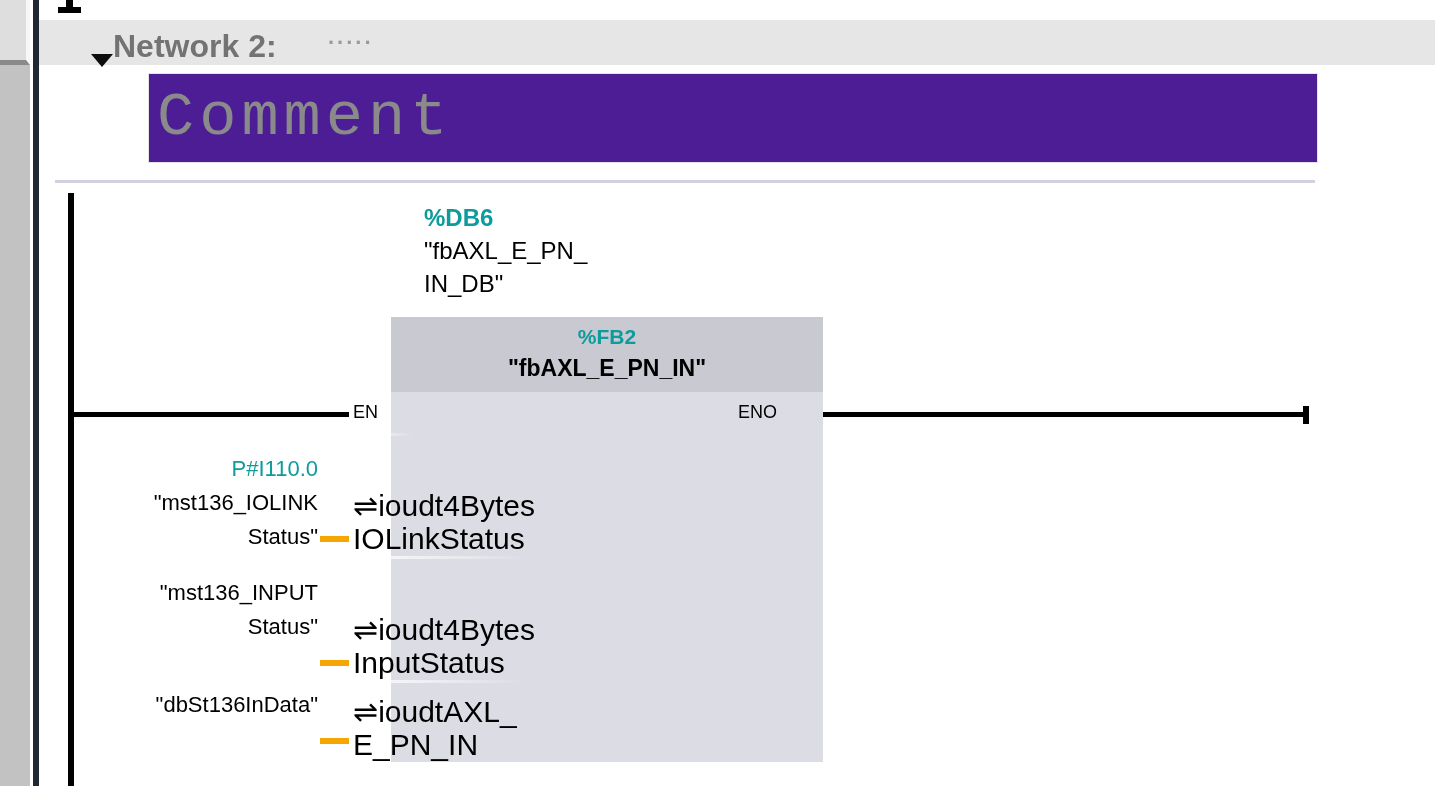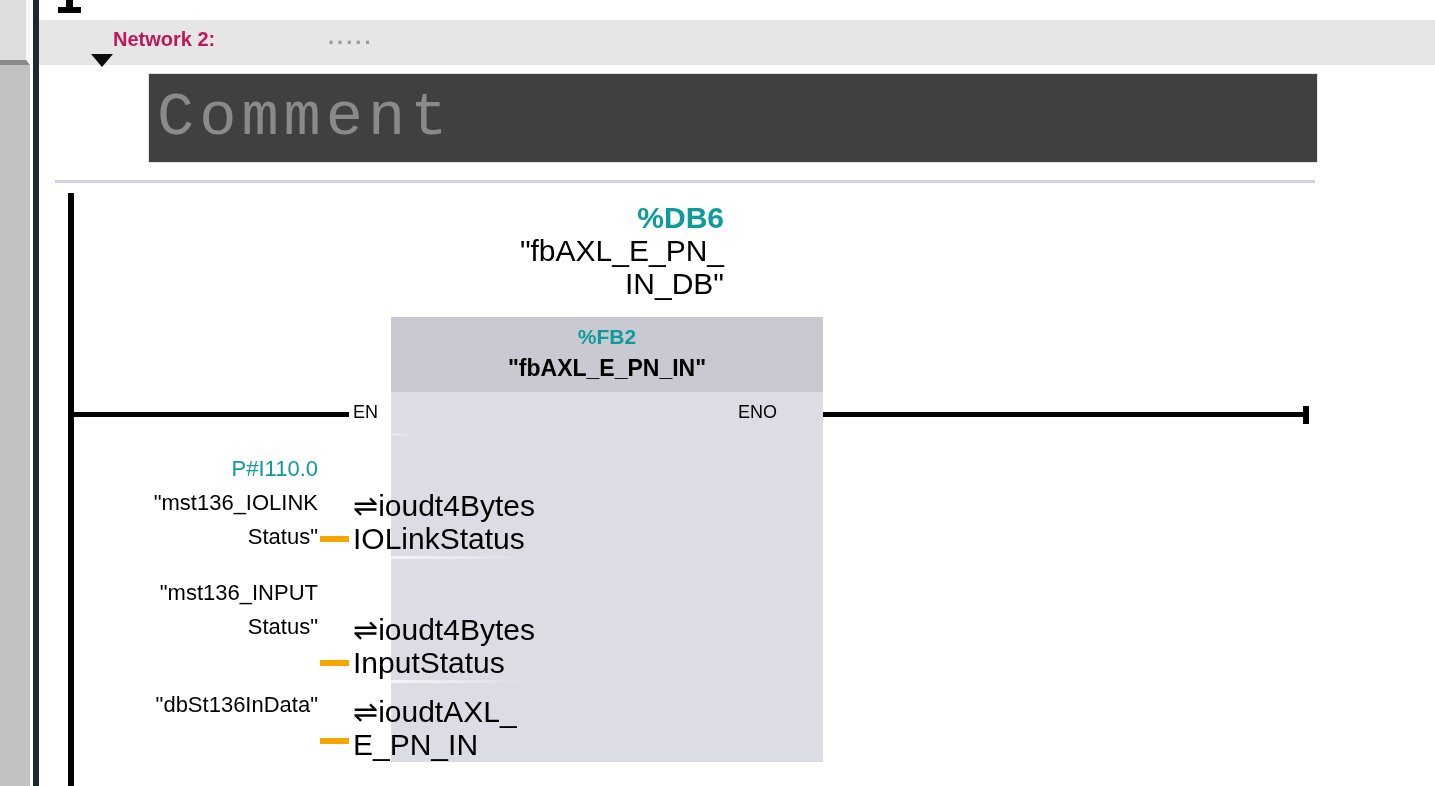--- a/index.html
+++ b/index.html
@@ -13,43 +13,43 @@
     position:absolute;left:0;top:0;width:26px;height:60px;background:#dedede;
     border-right:4px solid #f7f7f7;border-bottom:5px solid #8a8a8a;
   }
   .editor-border{position:absolute;left:33px;top:0;width:6px;height:786px;background:#212733;}
   
   .net-header{position:absolute;left:39px;top:20px;width:1396px;height:45px;background:#e6e6e6;}
   .tri{
     position:absolute;left:52px;top:34px;width:0;height:0;
     border-left:11px solid transparent;border-right:11px solid transparent;border-top:13px solid #0d0d0d;
   }
-  .net-title{position:absolute;left:113px;top:28px;font-size:20px;font-weight:bold;color:#be185d;}
+  .net-title{position:absolute;left:113px;top:28px;font-size:32px;font-weight:bold;color:#737373;}
   .net-dots{position:absolute;left:328px;top:24px;font-size:22px;font-weight:bold;letter-spacing:3px;color:#9a9a9a;}
   
   .comment-box{
     position:absolute;left:148px;top:73px;width:1168px;height:88px;
-    background:#404040;border:1px solid #e3e3e3;
+    background:#4c1d95;border:1px solid #e3e3e3;
   }
   .comment-text{
     position:absolute;left:8px;top:8px;
     font-family:"Liberation Mono",monospace;font-size:62px;letter-spacing:5px;color:#8a8a8a;
   }
   .divider{position:absolute;left:55px;top:180px;width:1260px;height:3px;background:#d1d1df;}
   
   .rail-stub-stem{position:absolute;left:66px;top:0;width:7px;height:8px;background:#000;}
   .rail-stub-cap{position:absolute;left:58px;top:7px;width:23px;height:6px;background:#000;}
   .power-rail{position:absolute;left:68px;top:193px;width:6px;height:593px;background:#000;}
   .wire{position:absolute;height:5px;background:#000;}
   .wire-en{left:74px;top:412px;width:275px;}
   .wire-eno{left:781px;top:412px;width:523px;}
   .wire-eno-cap{position:absolute;left:1303px;top:406px;width:6px;height:18px;background:#000;}
   .orange-wire{position:absolute;left:320px;width:29px;height:6px;background:#f7a500;}
   
-  .inst-label{position:absolute;left:394px;top:201px;width:330px;text-align:right;line-height:33px;font-size:30px;}
+  .inst-label{position:absolute;left:424px;top:201px;width:330px;text-align:left;line-height:33px;font-size:24px;}
   .teal{color:#0d9b9b;font-weight:bold;}
   
   .fb-block{position:absolute;left:349px;top:317px;width:432px;height:445px;margin-left:42px;}
   .fb-title{
     position:absolute;left:0;top:0;width:432px;height:75px;background:#c9c9d2;
     text-align:center;
   }
   .fb-title .addr{display:block;margin-top:5px;font-size:21px;line-height:30px;}
   .fb-title .name{display:block;font-size:23px;font-weight:bold;line-height:32px;color:#000;}
   .fb-body{position:absolute;left:0;top:75px;width:432px;height:370px;background:#dcdce4;}

